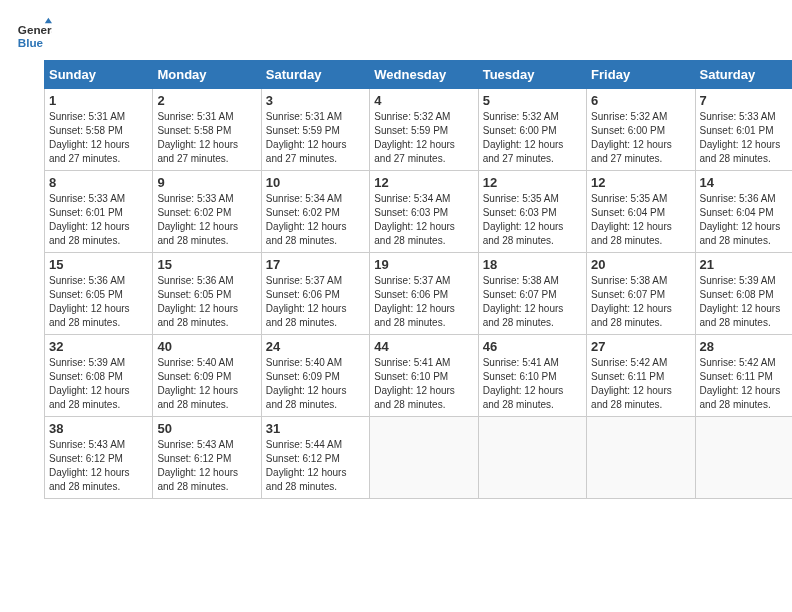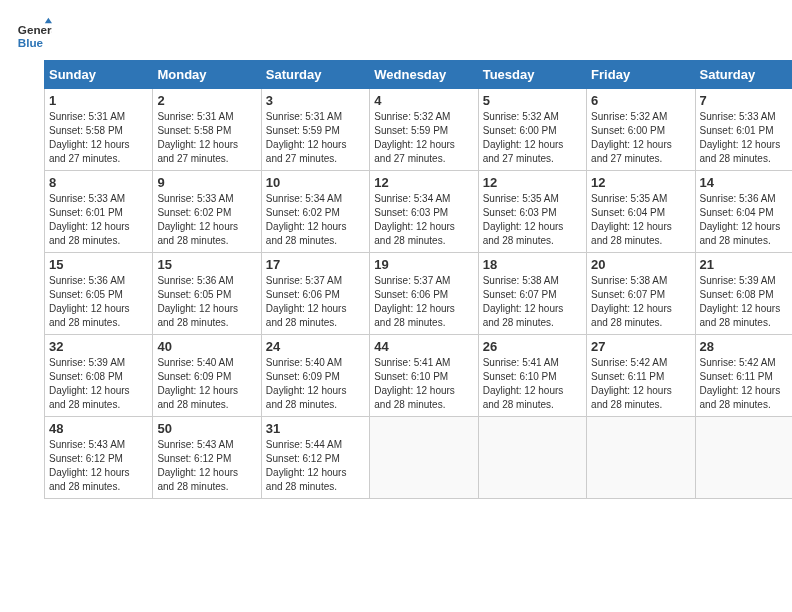--- a/index.html
+++ b/index.html
@@ -130,26 +130,26 @@
         <td><span class="day-num">19</span><span class="day-info">Sunrise: 5:37 AM<br>Sunset: 6:06 PM<br>Daylight: 12 hours and 28 minutes.</span></td>
         <td><span class="day-num">18</span><span class="day-info">Sunrise: 5:38 AM<br>Sunset: 6:07 PM<br>Daylight: 12 hours and 28 minutes.</span></td>
         <td><span class="day-num">20</span><span class="day-info">Sunrise: 5:38 AM<br>Sunset: 6:07 PM<br>Daylight: 12 hours and 28 minutes.</span></td>
         <td><span class="day-num">21</span><span class="day-info">Sunrise: 5:39 AM<br>Sunset: 6:08 PM<br>Daylight: 12 hours and 28 minutes.</span></td>
       </tr>
       <tr>
         <td><span class="day-num">32</span><span class="day-info">Sunrise: 5:39 AM<br>Sunset: 6:08 PM<br>Daylight: 12 hours and 28 minutes.</span></td>
         <td><span class="day-num">40</span><span class="day-info">Sunrise: 5:40 AM<br>Sunset: 6:09 PM<br>Daylight: 12 hours and 28 minutes.</span></td>
         <td><span class="day-num">24</span><span class="day-info">Sunrise: 5:40 AM<br>Sunset: 6:09 PM<br>Daylight: 12 hours and 28 minutes.</span></td>
         <td><span class="day-num">44</span><span class="day-info">Sunrise: 5:41 AM<br>Sunset: 6:10 PM<br>Daylight: 12 hours and 28 minutes.</span></td>
-        <td><span class="day-num">26</span><span class="day-info">Sunrise: 5:41 AM<br>Sunset: 6:10 PM<br>Daylight: 12 hours and 28 minutes.</span></td>
+        <td><span class="day-num">46</span><span class="day-info">Sunrise: 5:41 AM<br>Sunset: 6:10 PM<br>Daylight: 12 hours and 28 minutes.</span></td>
         <td><span class="day-num">27</span><span class="day-info">Sunrise: 5:42 AM<br>Sunset: 6:11 PM<br>Daylight: 12 hours and 28 minutes.</span></td>
         <td><span class="day-num">28</span><span class="day-info">Sunrise: 5:42 AM<br>Sunset: 6:11 PM<br>Daylight: 12 hours and 28 minutes.</span></td>
       </tr>
       <tr>
-        <td><span class="day-num">48</span><span class="day-info">Sunrise: 5:43 AM<br>Sunset: 6:12 PM<br>Daylight: 12 hours and 28 minutes.</span></td>
+        <td><span class="day-num">38</span><span class="day-info">Sunrise: 5:43 AM<br>Sunset: 6:12 PM<br>Daylight: 12 hours and 28 minutes.</span></td>
         <td><span class="day-num">50</span><span class="day-info">Sunrise: 5:43 AM<br>Sunset: 6:12 PM<br>Daylight: 12 hours and 28 minutes.</span></td>
         <td><span class="day-num">31</span><span class="day-info">Sunrise: 5:44 AM<br>Sunset: 6:12 PM<br>Daylight: 12 hours and 28 minutes.</span></td>
         <td class="empty"></td>
         <td class="empty"></td>
         <td class="empty"></td>
         <td class="empty"></td>
       </tr>
     </tbody>
 </table>
 

